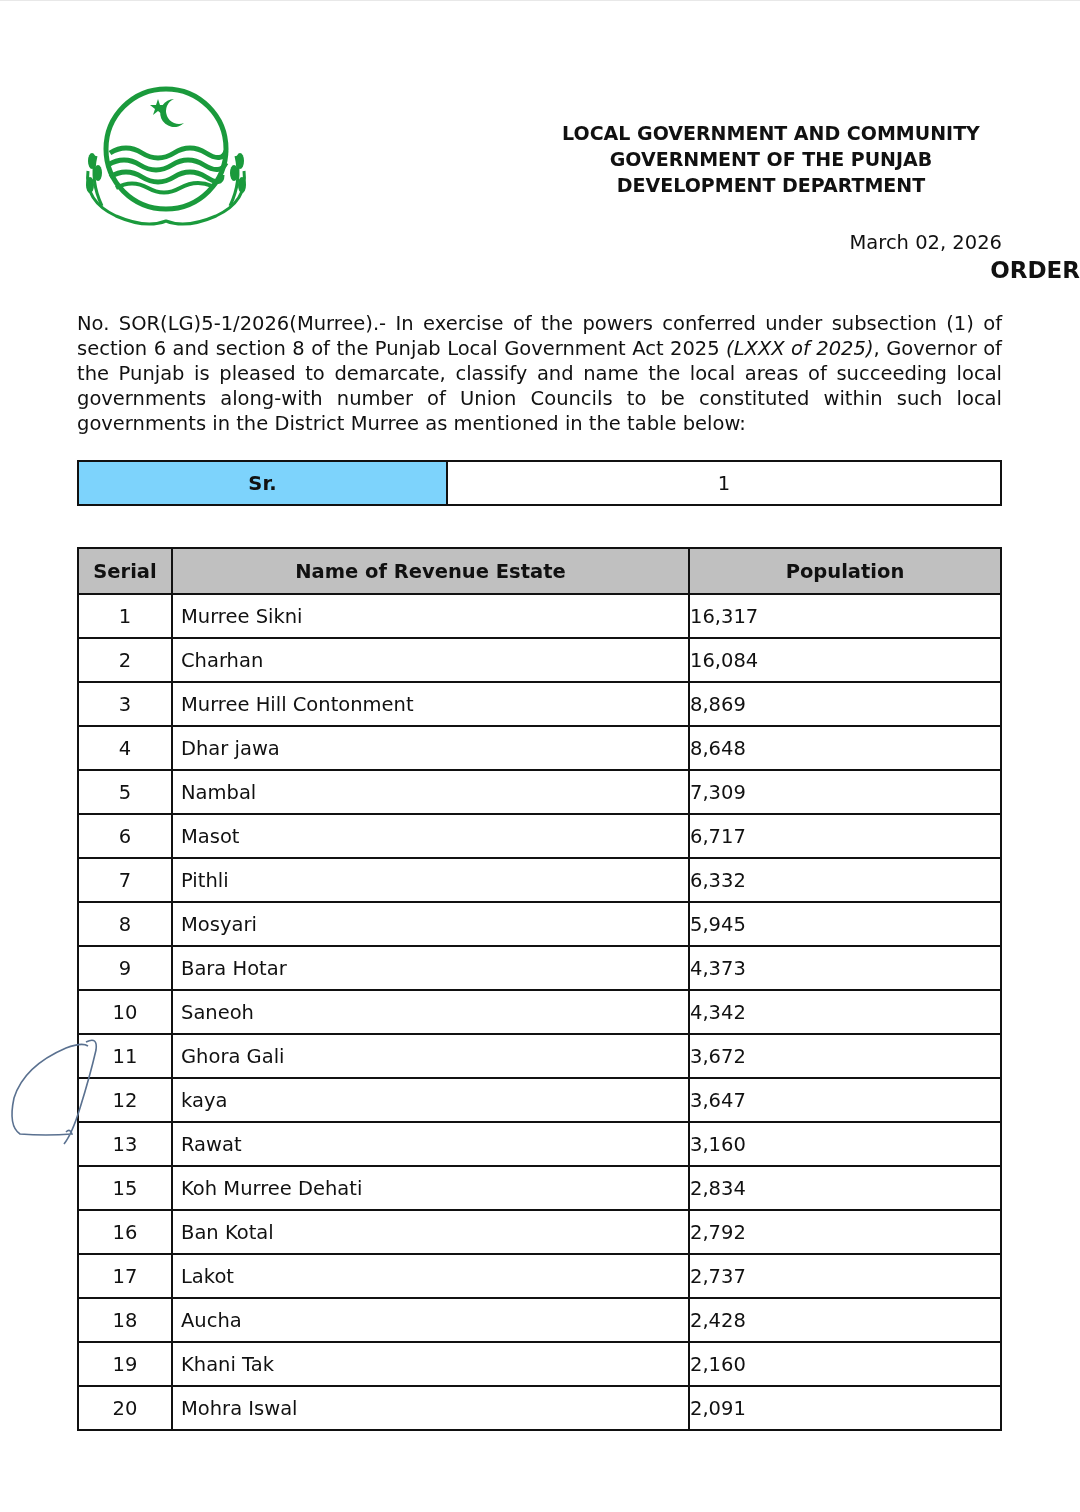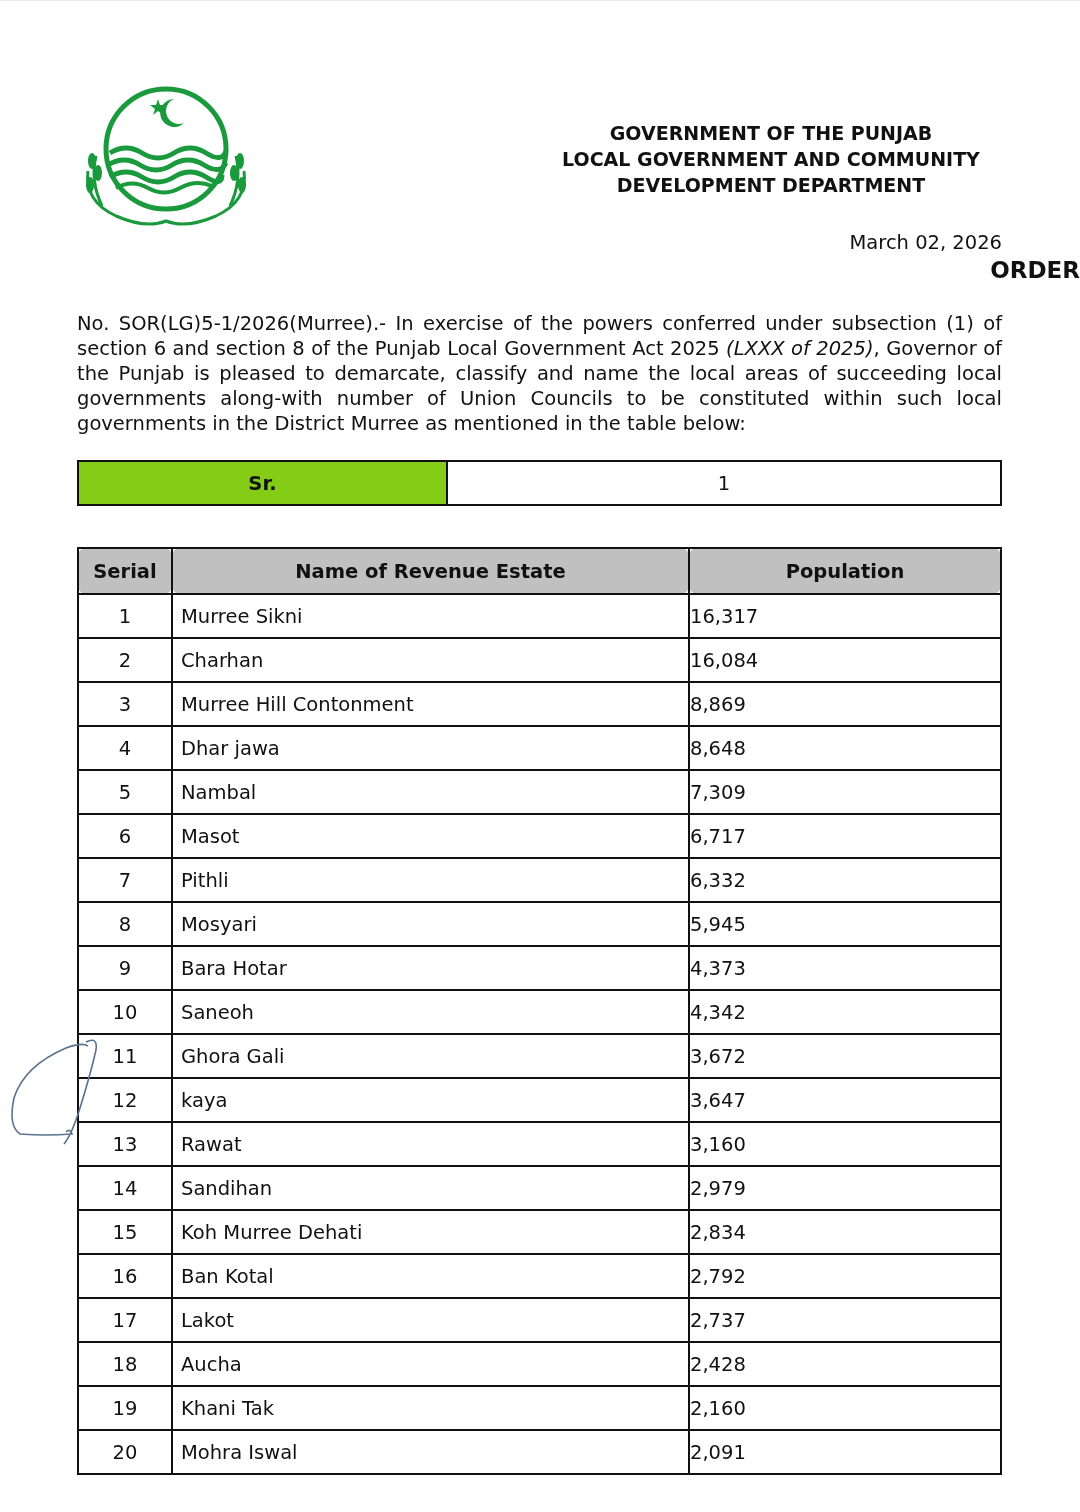--- a/index.html
+++ b/index.html
@@ -24,26 +24,26 @@
     font-family: "DejaVu Sans", sans-serif;
     transform-origin: left top;
   }
   .body-para b { font-weight: normal; }
   .body-para i { font-style: italic; }
 
   table { border-collapse: collapse; position: absolute; left: 77px; width: 925px; }
   td, th { border: 2px solid #111; font-size: 19.5px; padding: 0; }
   .meta-table { top: 459px; }
   .meta-table tr { height: 44px; }
-  .meta-table th { background: #84cc16; width: 367px; font-weight: bold; text-align: center; }
+  .meta-table th { background: #7dd3fc; width: 367px; font-weight: bold; text-align: center; }
   .meta-table td { text-align: center; }
 
   .main-table { top: 546px; }
   .main-table tr { height: 44px; }
-  .main-table thead th { background: #c0c0c0; font-weight: bold; text-align: center; height: 44px; border-radius: 8px; }
+  .main-table thead th { background: #c0c0c0; font-weight: bold; text-align: center; height: 44px; }
   .col-serial { width: 92px; text-align: center; }
   .col-name { width: 507px; text-align: left; padding-left: 8px !important; border-radius: 11px; }
   .col-pop { text-align: left; }
   .main-table tbody td.col-name { padding-left: 8px; }
 
   .signature { position: absolute; left: 6px; top: 1035px; width: 100px; height: 110px; pointer-events: none; }
 </style>
 </head>
 <body>
 
@@ -64,22 +64,22 @@
     <ellipse cx="16" cy="80" rx="4" ry="8"></ellipse>
       <ellipse cx="22" cy="92" rx="4" ry="8"></ellipse>
       <ellipse cx="14" cy="104" rx="4" ry="8"></ellipse>
     <ellipse cx="164" cy="80" rx="4" ry="8"></ellipse>
       <ellipse cx="158" cy="92" rx="4" ry="8"></ellipse>
       <ellipse cx="166" cy="104" rx="4" ry="8"></ellipse>
   </g>
 </svg>
 
 <div class="gov-header">
+  <div>LOCAL GOVERNMENT AND COMMUNITY</div>
   <div>GOVERNMENT OF THE PUNJAB</div>
-  <div>LOCAL GOVERNMENT AND COMMUNITY</div>
   <div>DEVELOPMENT DEPARTMENT</div>
 </div>
 
 <div class="date">March 02, 2026</div>
 <div class="order-title">ORDER</div>
 
 <div class="body-para">
   <b>No. SOR(LG)5-1/2026(Murree).-</b><span> In exercise of the powers conferred under subsection (1) of section 6 and section 8 of the Punjab Local Government Act 2025 </span><i>(LXXX of 2025)</i><span>, Governor of the Punjab is pleased to demarcate, classify and name the local areas of succeeding local governments along-with number of Union Councils to be constituted within such local governments in the </span><b>District Murree</b><span> as mentioned in the table below:</span>
 </div>
 
@@ -160,25 +160,20 @@
         <td class="col-serial">12</td>
         <td class="col-name">kaya</td>
         <td class="col-pop">3,647</td>
       </tr>
       <tr>
         <td class="col-serial">13</td>
         <td class="col-name">Rawat</td>
         <td class="col-pop">3,160</td>
       </tr>
       <tr>
-        <td class="col-serial">14</td>
-        <td class="col-name">Sandihan</td>
-        <td class="col-pop">2,979</td>
-      </tr>
-      <tr>
         <td class="col-serial">15</td>
         <td class="col-name">Koh Murree Dehati</td>
         <td class="col-pop">2,834</td>
       </tr>
       <tr>
         <td class="col-serial">16</td>
         <td class="col-name">Ban Kotal</td>
         <td class="col-pop">2,792</td>
       </tr>
       <tr>

